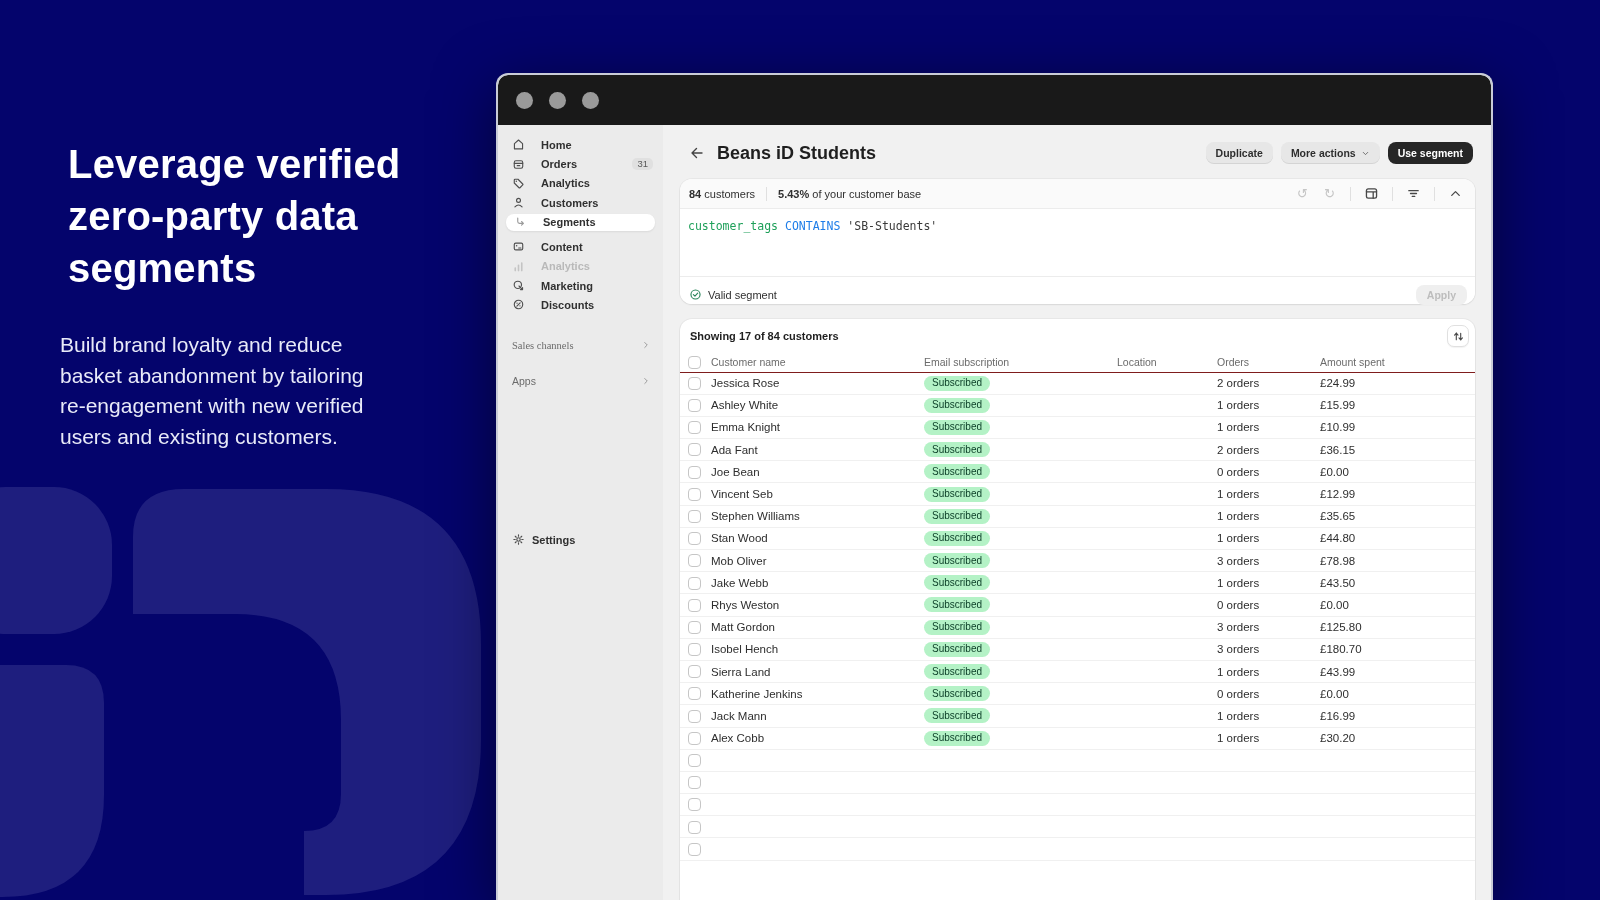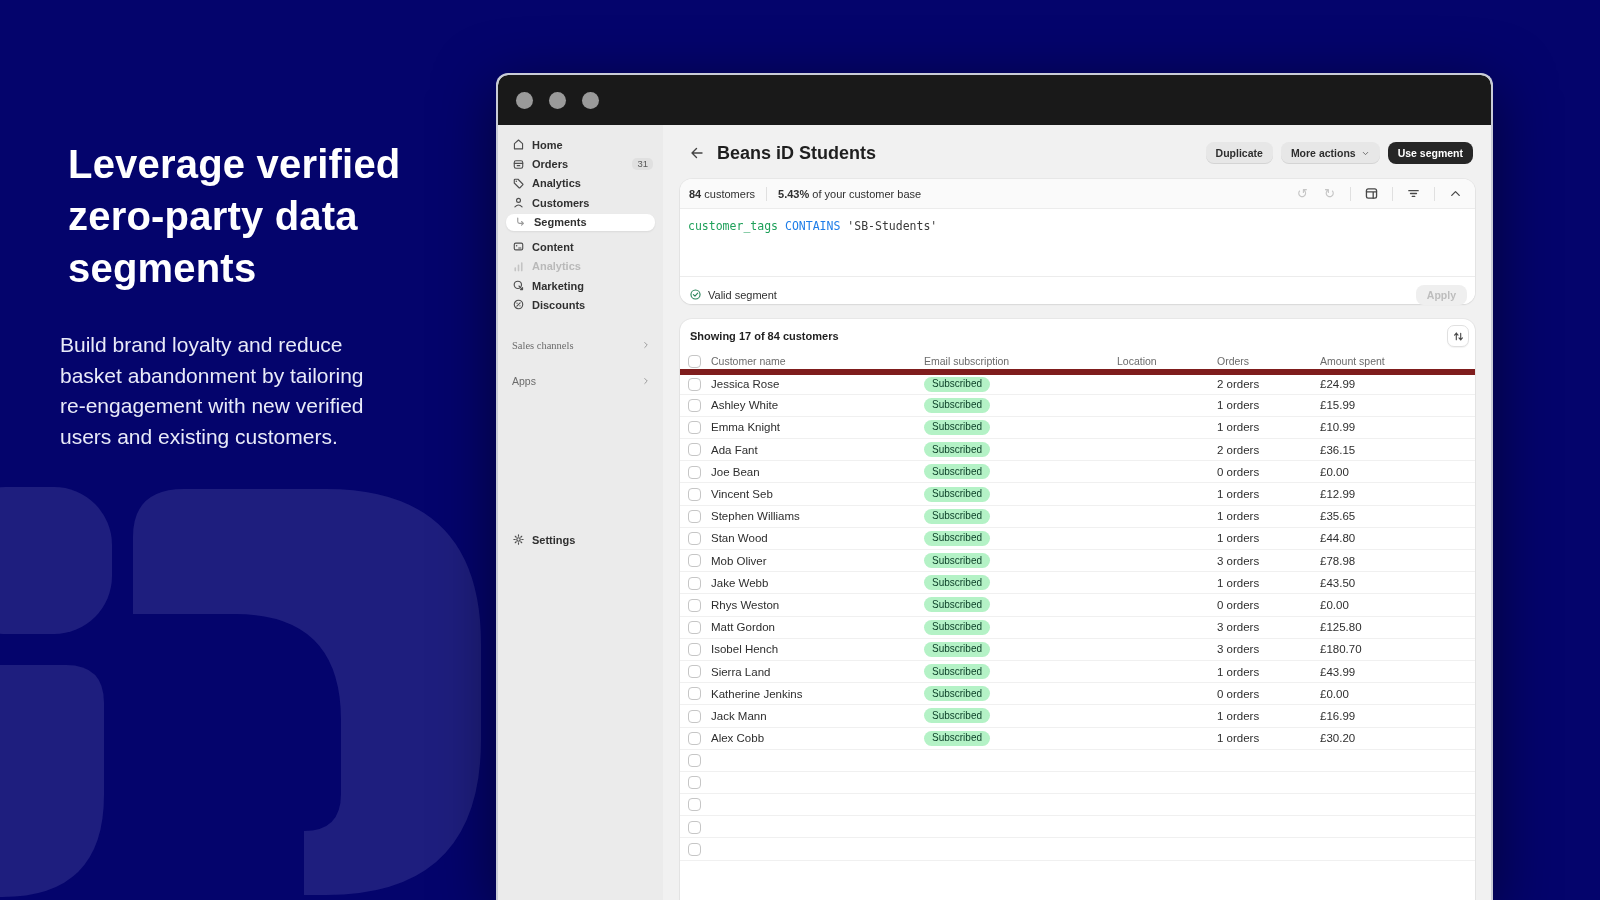--- a/index.html
+++ b/index.html
@@ -24,21 +24,21 @@
     background:#f1f1f1;box-shadow:0 14px 60px rgba(0,0,0,.5);overflow:hidden;}
   .titlebar{height:50px;background:#191919;border-radius:10px 10px 0 0;
     display:flex;align-items:center;padding-left:18px;gap:16px;}
   .tl-dot{width:17px;height:17px;border-radius:50%;background:#9a9a9a;}
 
   .app-body{display:flex;height:calc(100% - 50px);}
 
   
   .sidebar{position:relative;width:165px;flex:none;background:#ebebeb;
     padding-top:10px;font-size:11px;color:#303030;}
-  .nav-item{height:19.4px;display:flex;align-items:center;gap:7px;
+  .nav-item{height:19.4px;display:flex;align-items:center;gap:16px;
     padding:0 10px 0 14px;font-weight:600;cursor:default;}
   .nav-item.group-start{margin-top:6px;}
   .nav-item.selected{background:#fff;border-radius:8px;margin:1px 8px;
     padding:0 6px 0 8px;height:17.5px;box-shadow:0 1px 2px rgba(0,0,0,.08);font-weight:700;}
   .nav-item.disabled{color:#b9b9b9;}
   .nav-item.disabled .nav-icon{color:#c4c4c4;}
   .nav-icon{width:13px;height:13px;flex:none;color:#4f4f4f;}
   .nav-icon svg,.ic svg{display:block;width:100%;height:100%;fill:none;
     stroke:currentColor;stroke-width:1.4;stroke-linecap:round;stroke-linejoin:round;}
   .badge{margin-left:auto;background:#e0e0e0;border-radius:5px;font-size:9.5px;
@@ -89,21 +89,21 @@
 
   
   .table-card{margin-top:15px;border-radius:12px 12px 0 0;height:582px;overflow:hidden;}
   .table-head{height:34px;display:flex;align-items:center;padding:0 6px 0 10px;}
   .summary{font-size:11px;font-weight:700;color:#1f1f1f;}
   .sort-btn{margin-left:auto;width:22px;height:22px;background:#fff;border:1px solid #e0e0e0;
     border-radius:7px;display:flex;align-items:center;justify-content:center;color:#4a4a4a;
     box-shadow:0 1px 1px rgba(0,0,0,.05);cursor:pointer;padding:3px;}
   table{width:100%;border-collapse:collapse;font-size:11.5px;color:#2e2e2e;table-layout:fixed;}
   thead th{height:19px;font-size:10.5px;color:#6b6b6b;font-weight:400;text-align:left;
-    border-bottom:6px solid #7f1d1d;padding:0;margin-top:45px;}
+    border-bottom:1px solid #7f1d1d;padding:0;margin-top:45px;}
   tbody td{height:22.2px;border-bottom:1px solid #f0f0f0;padding:0;white-space:nowrap;}
   .checkbox{display:inline-block;width:13px;height:13px;margin-left:8px;background:#fff;
     border:1px solid #c6c6c6;border-radius:4px;vertical-align:middle;cursor:pointer;}
   .pill{display:inline-block;background:var(--pill-bg,#B4F2C6);color:var(--pill-text,#0A3D26);
     font-size:10px;font-weight:500;line-height:12px;padding:1.5px 8px;border-radius:8px;}
 </style>
 </head>
 <body>
 
 <div class="canvas">

